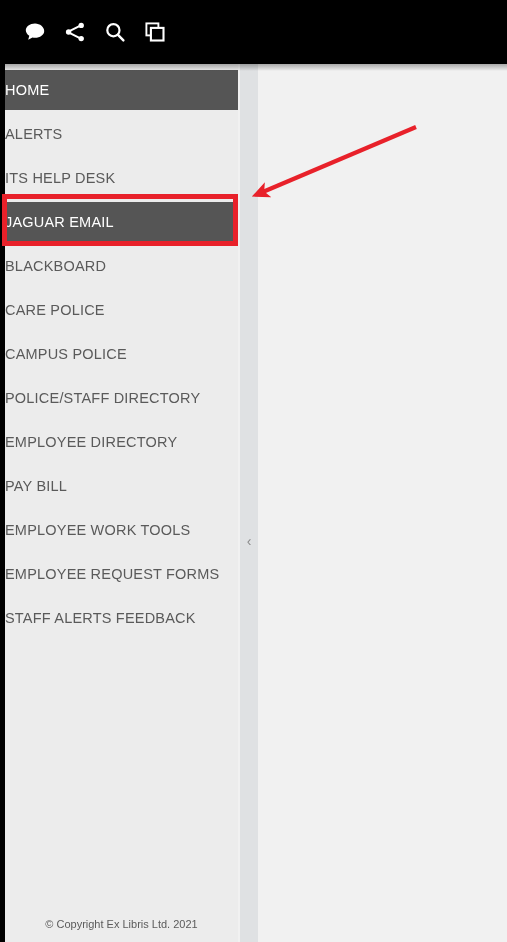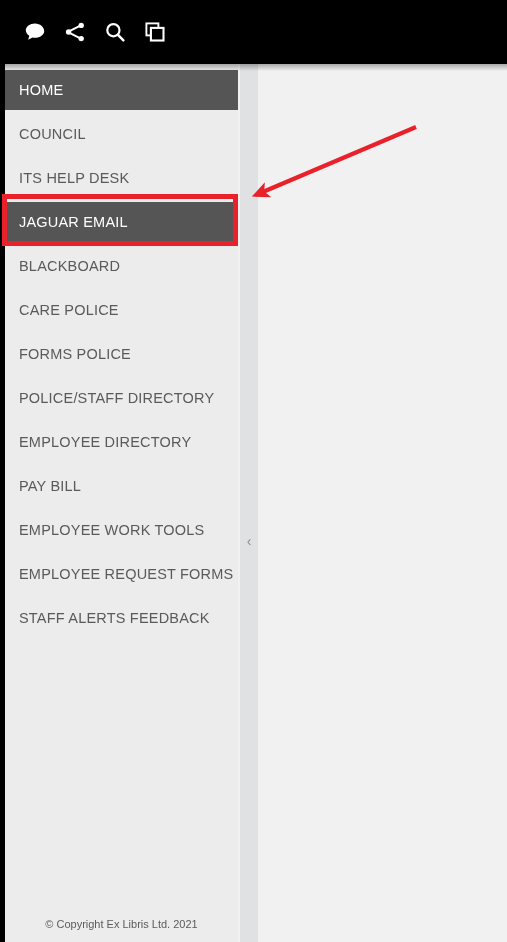--- a/index.html
+++ b/index.html
@@ -78,21 +78,20 @@
 
   .nav {
     position: absolute;
     left: 0;
     top: 6px;
     width: 233px;
   }
   .nav-item {
     height: 40px;
     line-height: 40px;
-    padding-left: 14px;
     margin-bottom: 4px;
     box-sizing: border-box;
     font-size: 14.5px;
     letter-spacing: 0.2px;
     color: #5a5a5a;
     cursor: pointer;
     white-space: nowrap;
     overflow: hidden;
   }
   .nav-item.active {
@@ -203,26 +202,26 @@
 
   </div>
 
   <div class="topshadow"></div>
   <div class="left-gutter"></div>
 
   <div class="sidebar">
 
     <div class="nav">
       <div class="nav-item active">HOME</div>
-      <div class="nav-item">COUNCIL</div>
+      <div class="nav-item">ALERTS</div>
       <div class="nav-item">ITS HELP DESK</div>
       <div class="nav-item active">JAGUAR EMAIL</div>
       <div class="nav-item">BLACKBOARD</div>
       <div class="nav-item">CARE POLICE</div>
-      <div class="nav-item">FORMS POLICE</div>
+      <div class="nav-item">CAMPUS POLICE</div>
       <div class="nav-item">POLICE/STAFF DIRECTORY</div>
       <div class="nav-item">EMPLOYEE DIRECTORY</div>
       <div class="nav-item">PAY BILL</div>
       <div class="nav-item">EMPLOYEE WORK TOOLS</div>
       <div class="nav-item">EMPLOYEE REQUEST FORMS</div>
       <div class="nav-item">STAFF ALERTS FEEDBACK</div>
     </div>
 
     <div class="footer">© Copyright Ex Libris Ltd. 2021</div>
 

